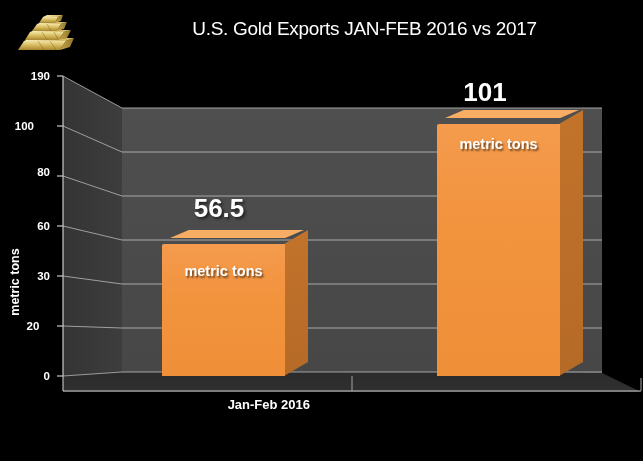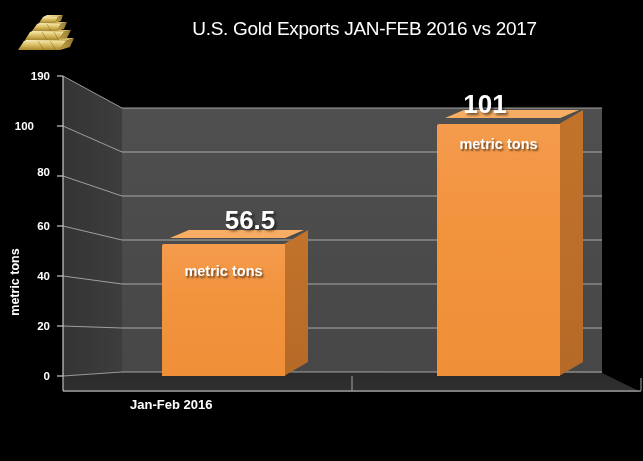--- a/index.html
+++ b/index.html
@@ -96,27 +96,26 @@
     text-shadow: 1.5px 1.5px 2px rgba(0,0,0,0.55);
   }
   .bar-value {
     position: absolute;
     text-align: center;
     font-size: 26px;
     font-weight: bold;
     color: #ffffff;
     white-space: nowrap;
     text-shadow: 2px 2px 3px rgba(0,0,0,0.6);
-    margin-top: 12px;
   }
 
   
   .cat-label {
     position: absolute;
-    text-align: left;
+    text-align: right;
     font-size: 13px;
     font-weight: bold;
     color: #ffffff;
     white-space: nowrap;
   }
 
   
   #footer {
     position: absolute;
     left: 0; top: 425px;
@@ -234,35 +233,35 @@
     <line x1="63" y1="331" x2="641" y2="331" stroke="#c9c9c9" stroke-width="1.1"></line>
     <line x1="63" y1="316" x2="63" y2="331" stroke="#c9c9c9" stroke-width="1.1"></line>
     <line x1="352" y1="316" x2="352" y2="331" stroke="#9a9a9a" stroke-width="1.1"></line>
     <line x1="641" y1="318" x2="641" y2="331" stroke="#9a9a9a" stroke-width="1.1"></line>
   </svg>
 
   <div class="ylabel-text" style="left:16px; top:10px;">190</div>
   <div class="ylabel-text" style="left:0; top:60px;">100</div>
   <div class="ylabel-text" style="left:16px; top:106px;">80</div>
   <div class="ylabel-text" style="left:16px; top:160px;">60</div>
-  <div class="ylabel-text" style="left:16px; top:210px;">40</div>
-  <div class="ylabel-text" style="left:16px; top:260px;">20</div>
+  <div class="ylabel-text" style="left:16px; top:210px;">30</div>
+  <div class="ylabel-text" style="left:16px; top:260px;text-align:center;">20</div>
   <div class="ylabel-text" style="left:16px; top:310px;">0</div>
 
   <div id="axis-title">metric tons</div>
 
   <div class="bar-wrap" style="left:162px; top:170px; width:146px; height:146px;">
     <div class="bar-top" style="left:8px; top:0px; width:134px; height:8px;
                 clip-path: polygon(0 100%, 14% 0, 100% 0, 86% 100%);"></div>
     <div class="bar-side" style="left:122px; top:0px; width:24px; height:146px;
                 clip-path: polygon(0 14px, 100% 0, 100% 132px, 0 100%);"></div>
     <div class="bar-front" style="left:0; top:14px; width:123px; height:132px;"></div>
     <div class="bar-inner-label" style="top:32px; width:123px;">metric tons</div>
   </div>
-  <div class="bar-value" style="left:177px; top:133px; width:146px;text-align:center;">56.5</div>
+  <div class="bar-value" style="left:146px; top:133px; width:146px;text-align:center;">56.5</div>
 
   <div class="bar-wrap" style="left:437px; top:50px; width:146px; height:266px;">
     <div class="bar-top" style="left:8px; top:0px; width:134px; height:8px;
                 clip-path: polygon(0 100%, 14% 0, 100% 0, 86% 100%);"></div>
     <div class="bar-side" style="left:122px; top:0px; width:24px; height:266px;
                 clip-path: polygon(0 14px, 100% 0, 100% 252px, 0 100%);"></div>
     <div class="bar-front" style="left:0; top:14px; width:123px; height:252px;"></div>
     <div class="bar-inner-label" style="top:25px; width:123px;">metric tons</div>
   </div>
   <div class="bar-value" style="left:412px; top:17px; width:146px;">101</div>

